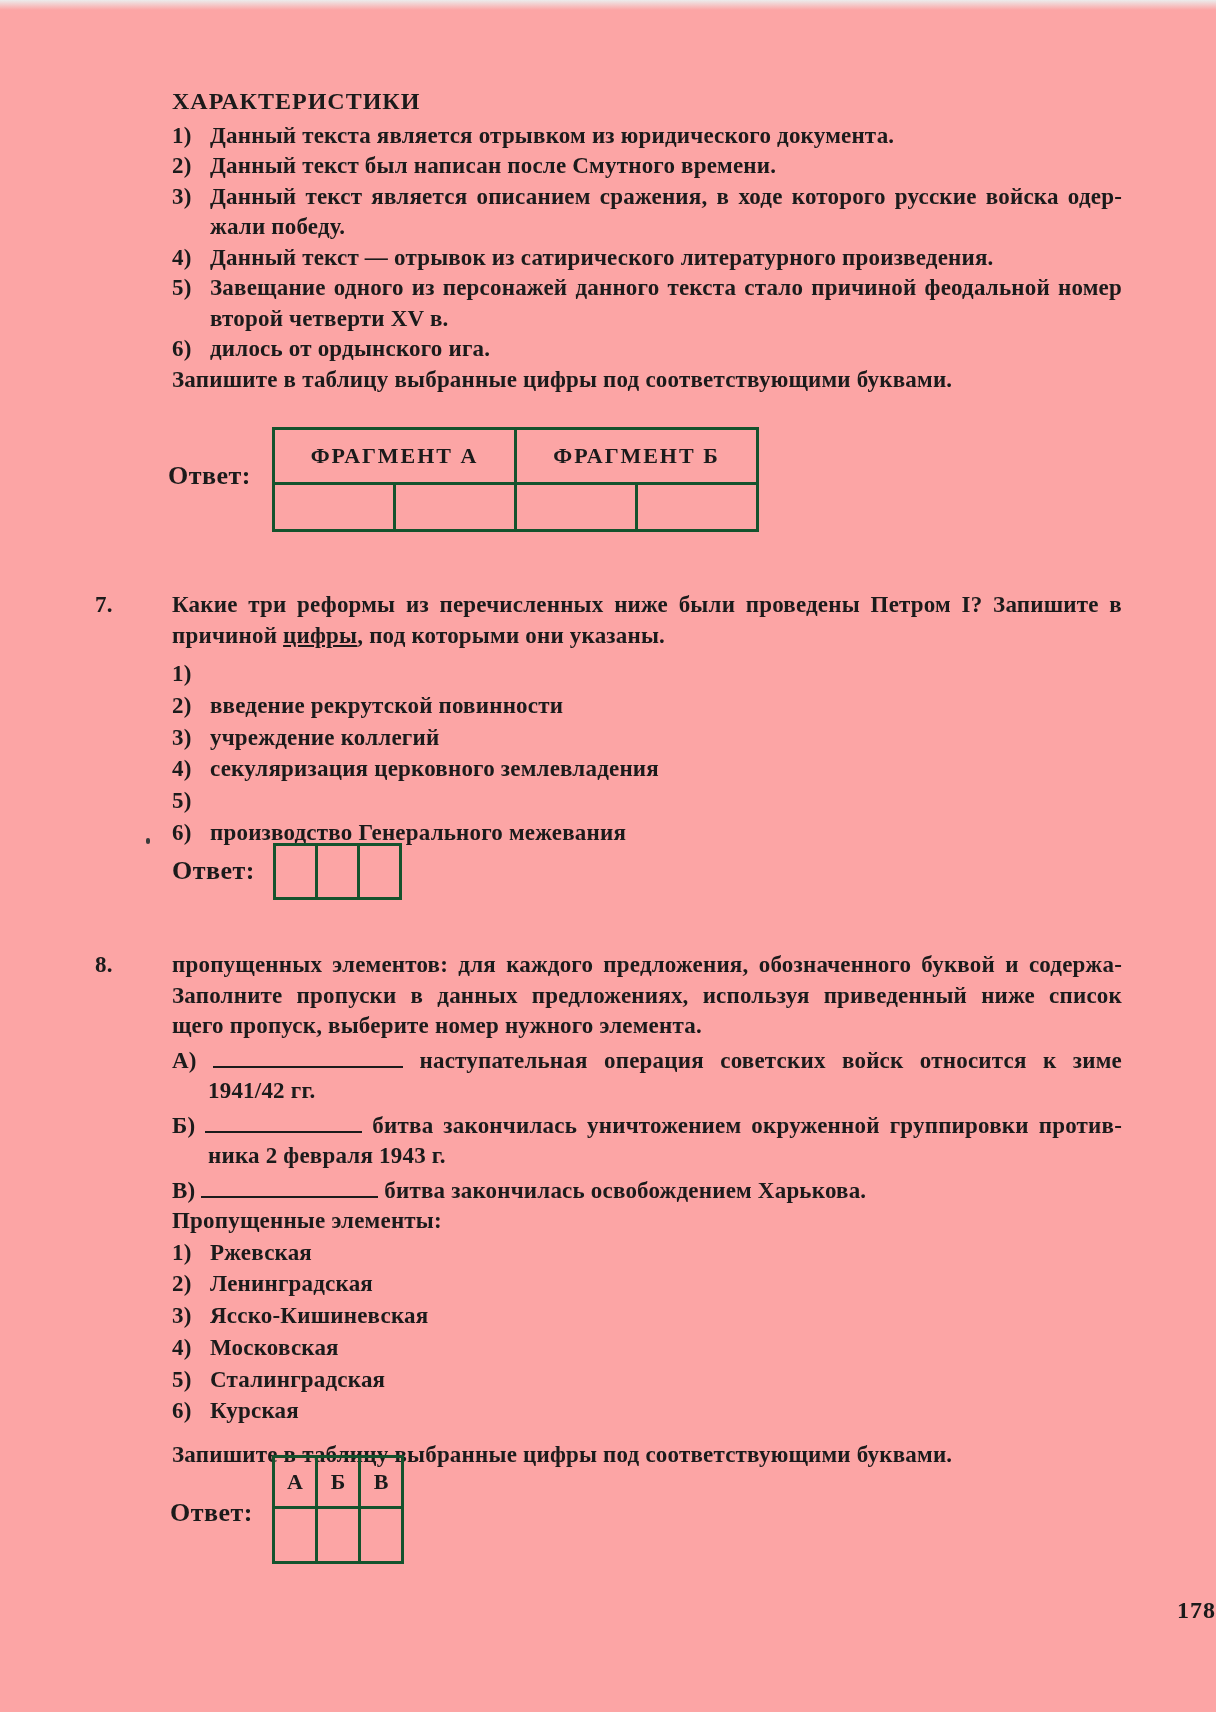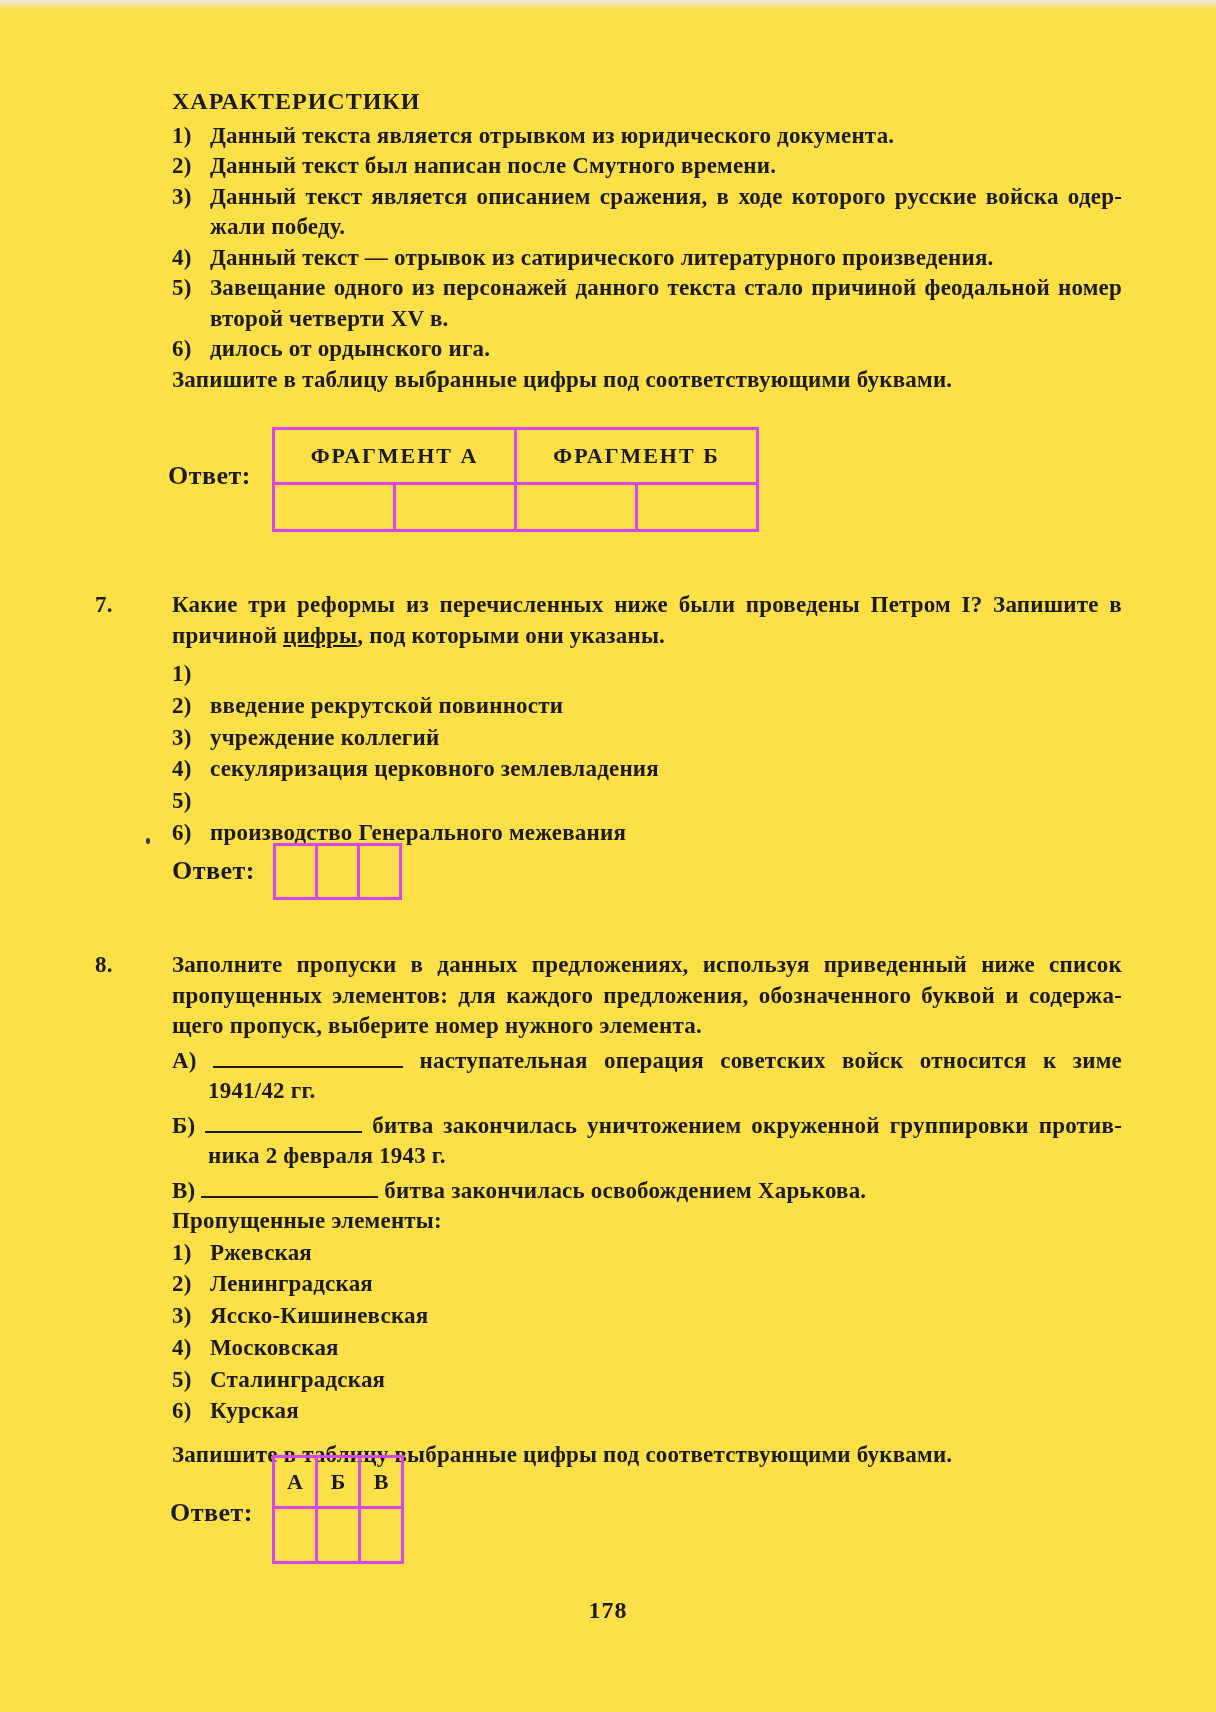--- a/index.html
+++ b/index.html
@@ -1,19 +1,19 @@
 <!DOCTYPE html>
 <html><head>
 <meta charset="utf-8">
 <style>
   html,body { margin:0; padding:0; }
   .page {
     position:relative;
     width:1216px; height:1712px;
-    background:#fde047;
+    background:#fca5a5;
     font-family:"Liberation Serif", serif;
     color:#1b1b1b;
     overflow:hidden;
   }
   .scan-edge {
     position:absolute; left:0; top:0; width:100%; height:10px;
     background:linear-gradient(#ececec, rgba(255,255,255,0));
   }
   .flow { font-size:23px; line-height:30.5px; font-weight:600; letter-spacing:0.2px; }
   .j { text-align:justify; text-align-last:justify; }
@@ -27,21 +27,21 @@
   .qtext { width:950px; flex:none; }
   .opts { margin-top:7px; }
   .opt-row { display:flex; line-height:31.8px; }
   .onum { width:38px; flex:none; }
   .uword { text-decoration:underline; font-weight:700; }
   .otvet {
     position:absolute;
     font-weight:700; font-size:26px; letter-spacing:0.5px;
   }
   table { border-collapse:collapse; position:absolute; }
-  th, td { border:3px solid #d946ef; padding:0; }
+  th, td { border:3px solid #14532d; padding:0; }
   .frag-table th {
     width:236px; height:52px; text-align:center;
     font-size:22px; font-weight:700; letter-spacing:2px;
   }
   .frag-table td { width:118px; height:44px; }
   .q7-table td { width:39px; height:51px; }
   .abv-table th {
     width:40px; height:48px; text-align:center;
     font-size:22px; font-weight:700;
   }
@@ -52,21 +52,21 @@
   .bw-v { width:177px; }
   .indent2 { padding-left:36px; }
   .mt-blanks { }
   .mt-instr { margin-top:13px; }
   .scan-dot {
     position:absolute; left:146px; top:838px;
     width:4px; height:6px; background:#3a3a3a; border-radius:2px;
   }
   .pagenum {
     position:absolute; left:0; top:1597px; width:1216px;
-    text-align:center; font-size:24px; font-weight:600; letter-spacing:1px;
+    text-align:right; font-size:24px; font-weight:600; letter-spacing:1px;
   }
 </style>
 </head>
 <body>
 
 <div class="page">
   <div class="scan-edge"></div>
 
   <div class="sec flow" style="left:172px; top:86px; width:950px;">
     <div class="heading">ХАРАКТЕРИСТИКИ</div>
@@ -169,22 +169,22 @@
       <td></td>
       <td></td>
       <td></td>
     </tr>
   </tbody>
     </table>
 
   <div class="sec flow qwrap" style="left:95px; top:950px; width:1027px;">
     <div class="qnum">8.</div>
     <div class="qtext">
+      <div class="j">пропущенных элементов: для каждого предложения, обозначенного буквой и содержа-</div>
       <div class="j">Заполните пропуски в данных предложениях, используя приведенный ниже список</div>
-      <div class="j">пропущенных элементов: для каждого предложения, обозначенного буквой и содержа-</div>
       <div>щего пропуск, выберите номер нужного элемента.</div>
 
       <div class="mt-blanks">
         <div class="j"><span>А)</span> <span class="blank bw-a"></span> <span>наступательная операция советских войск относится к зиме</span></div>
         <div class="indent2">1941/42 гг.</div>
         <div class="j"><span>Б)</span> <span class="blank bw-b"></span> <span>битва закончилась уничтожением окруженной группировки против-</span></div>
         <div class="indent2">ника 2 февраля 1943 г.</div>
         <div><span>В)</span> <span class="blank bw-v"></span> <span>битва закончилась освобождением Харькова.</span></div>
       </div>
 

